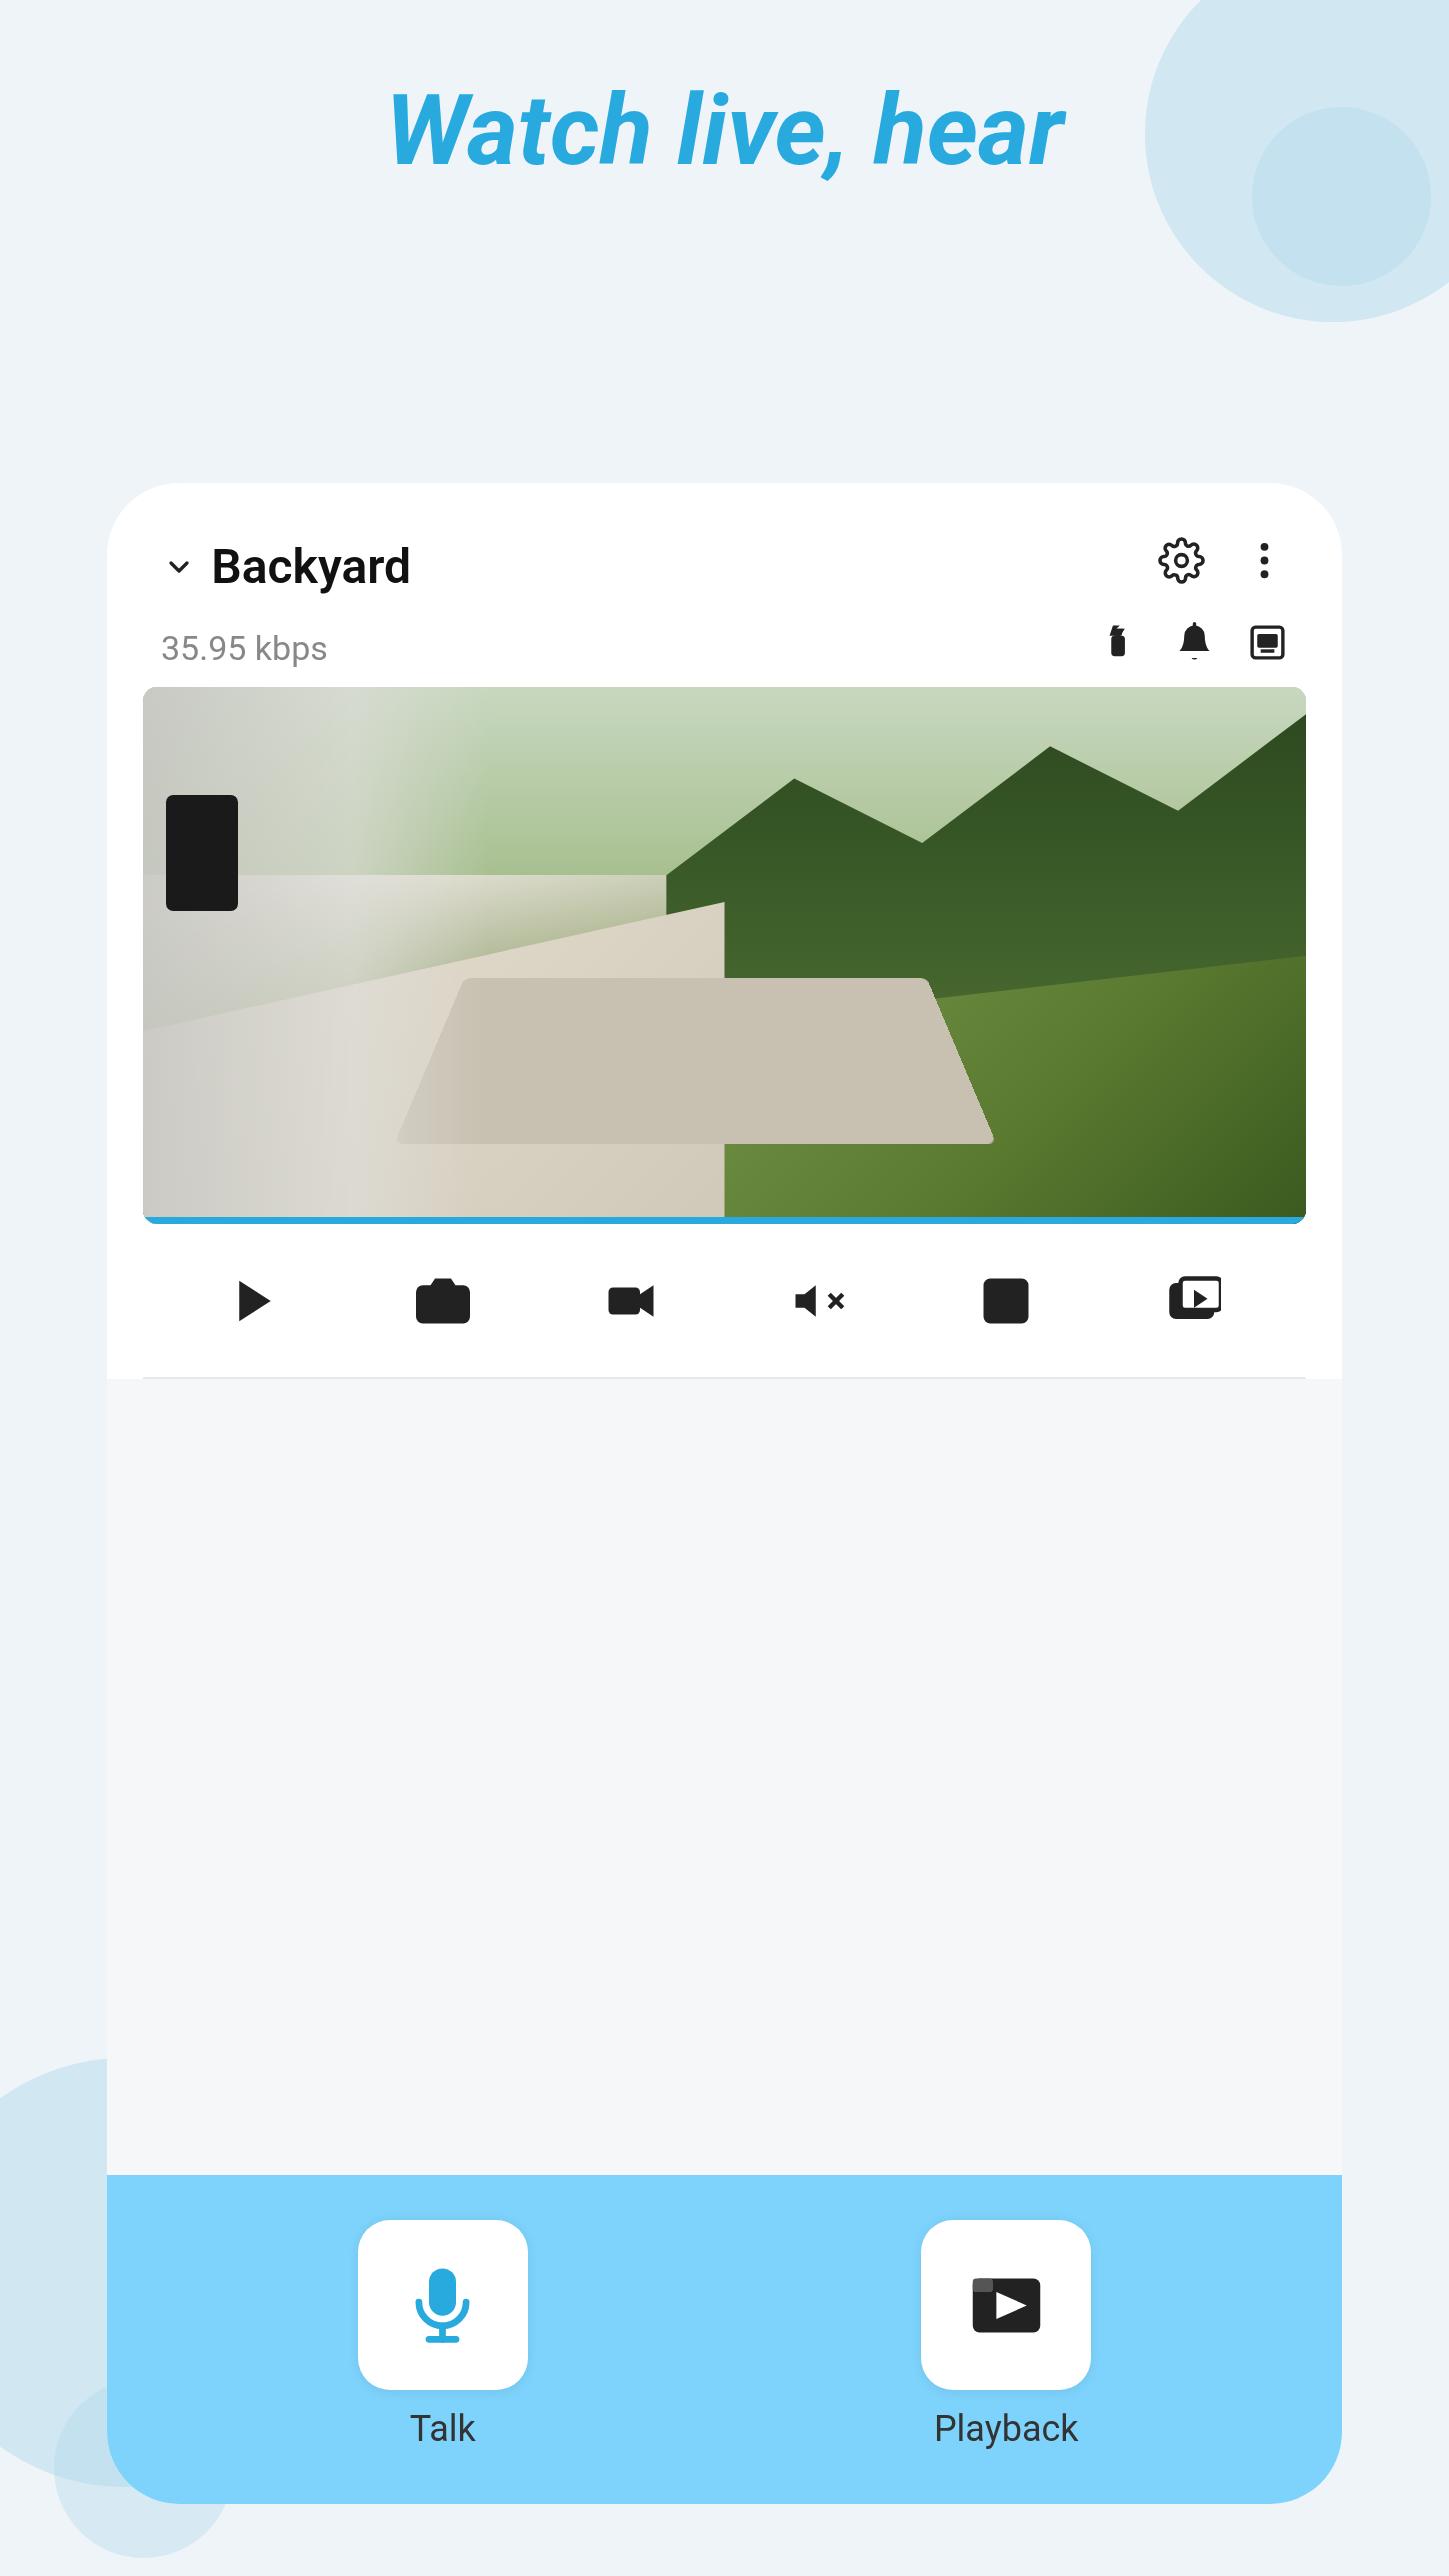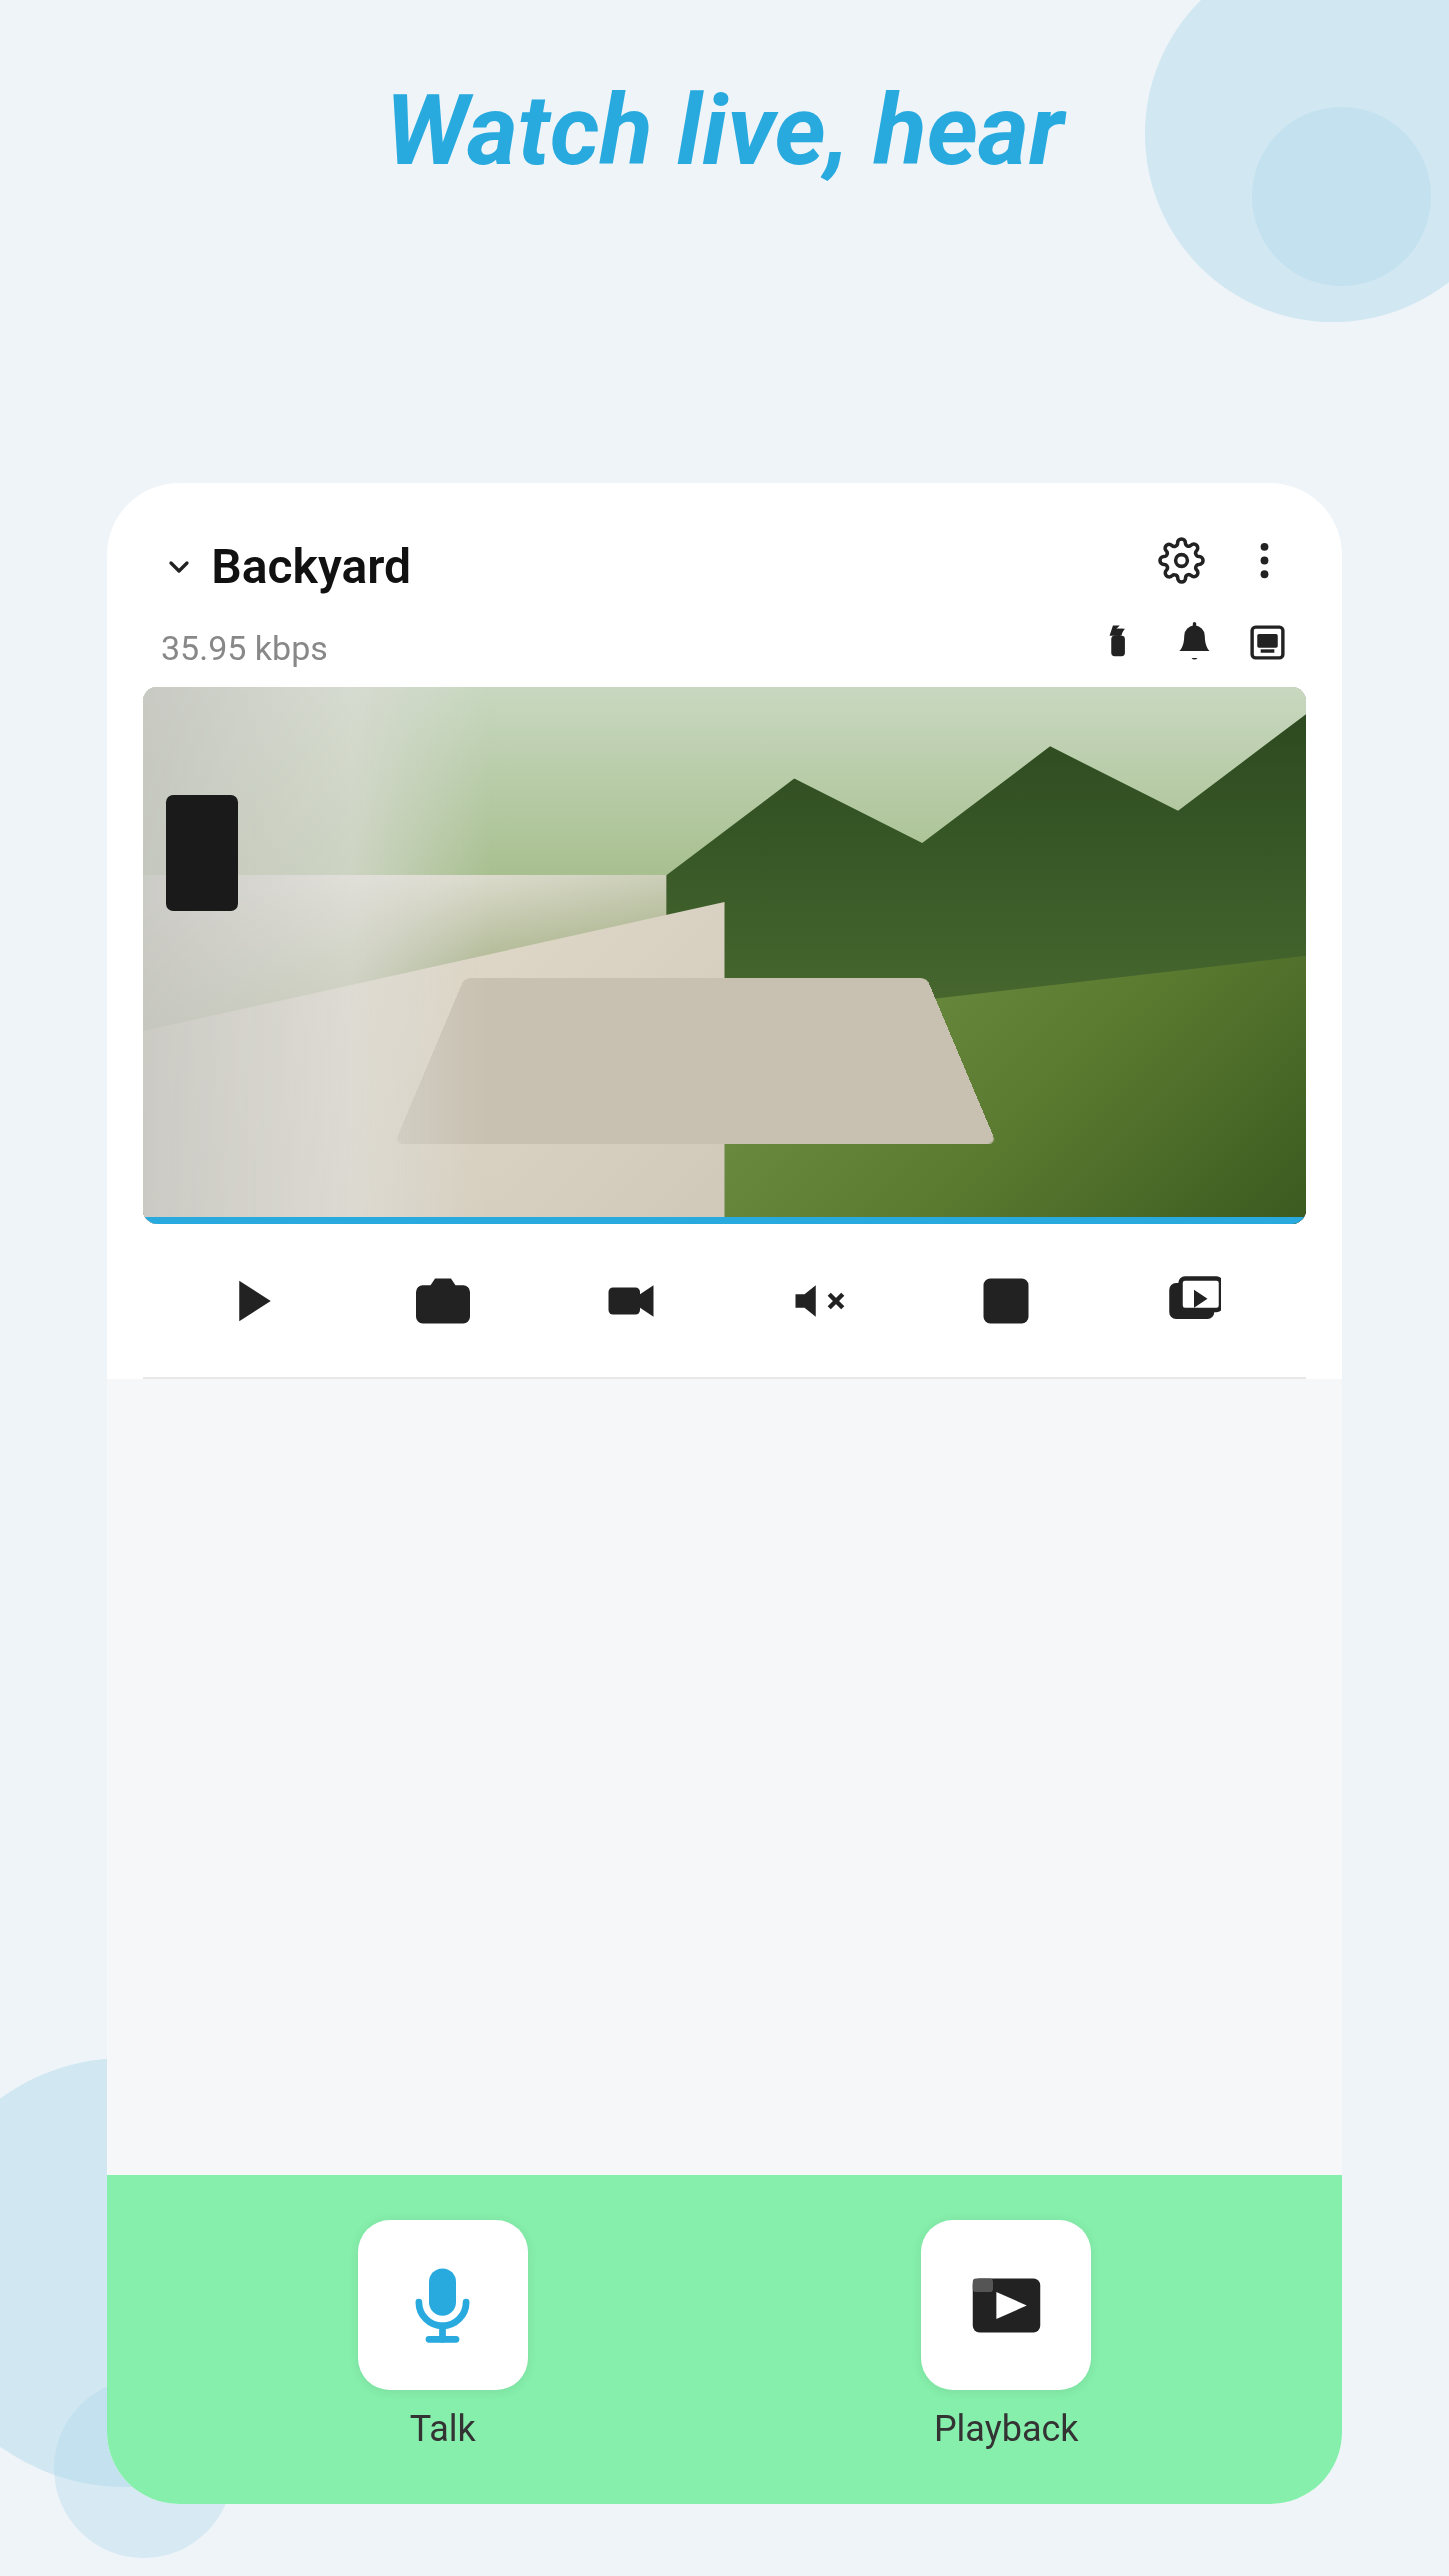--- a/index.html
+++ b/index.html
@@ -249,21 +249,21 @@
       flex: 1;
       background: #f5f7f9;
     }
 
     
     .bottom-buttons {
       display: flex;
       align-items: center;
       justify-content: space-around;
       padding: 45px 54px 54px 54px;
-      background: #86efac;
+      background: #7dd3fc;
     }
     .action-btn {
       display: flex;
       flex-direction: column;
       align-items: center;
       gap: 18px;
       cursor: pointer;
     }
     .action-btn-icon {
       width: 170px;

